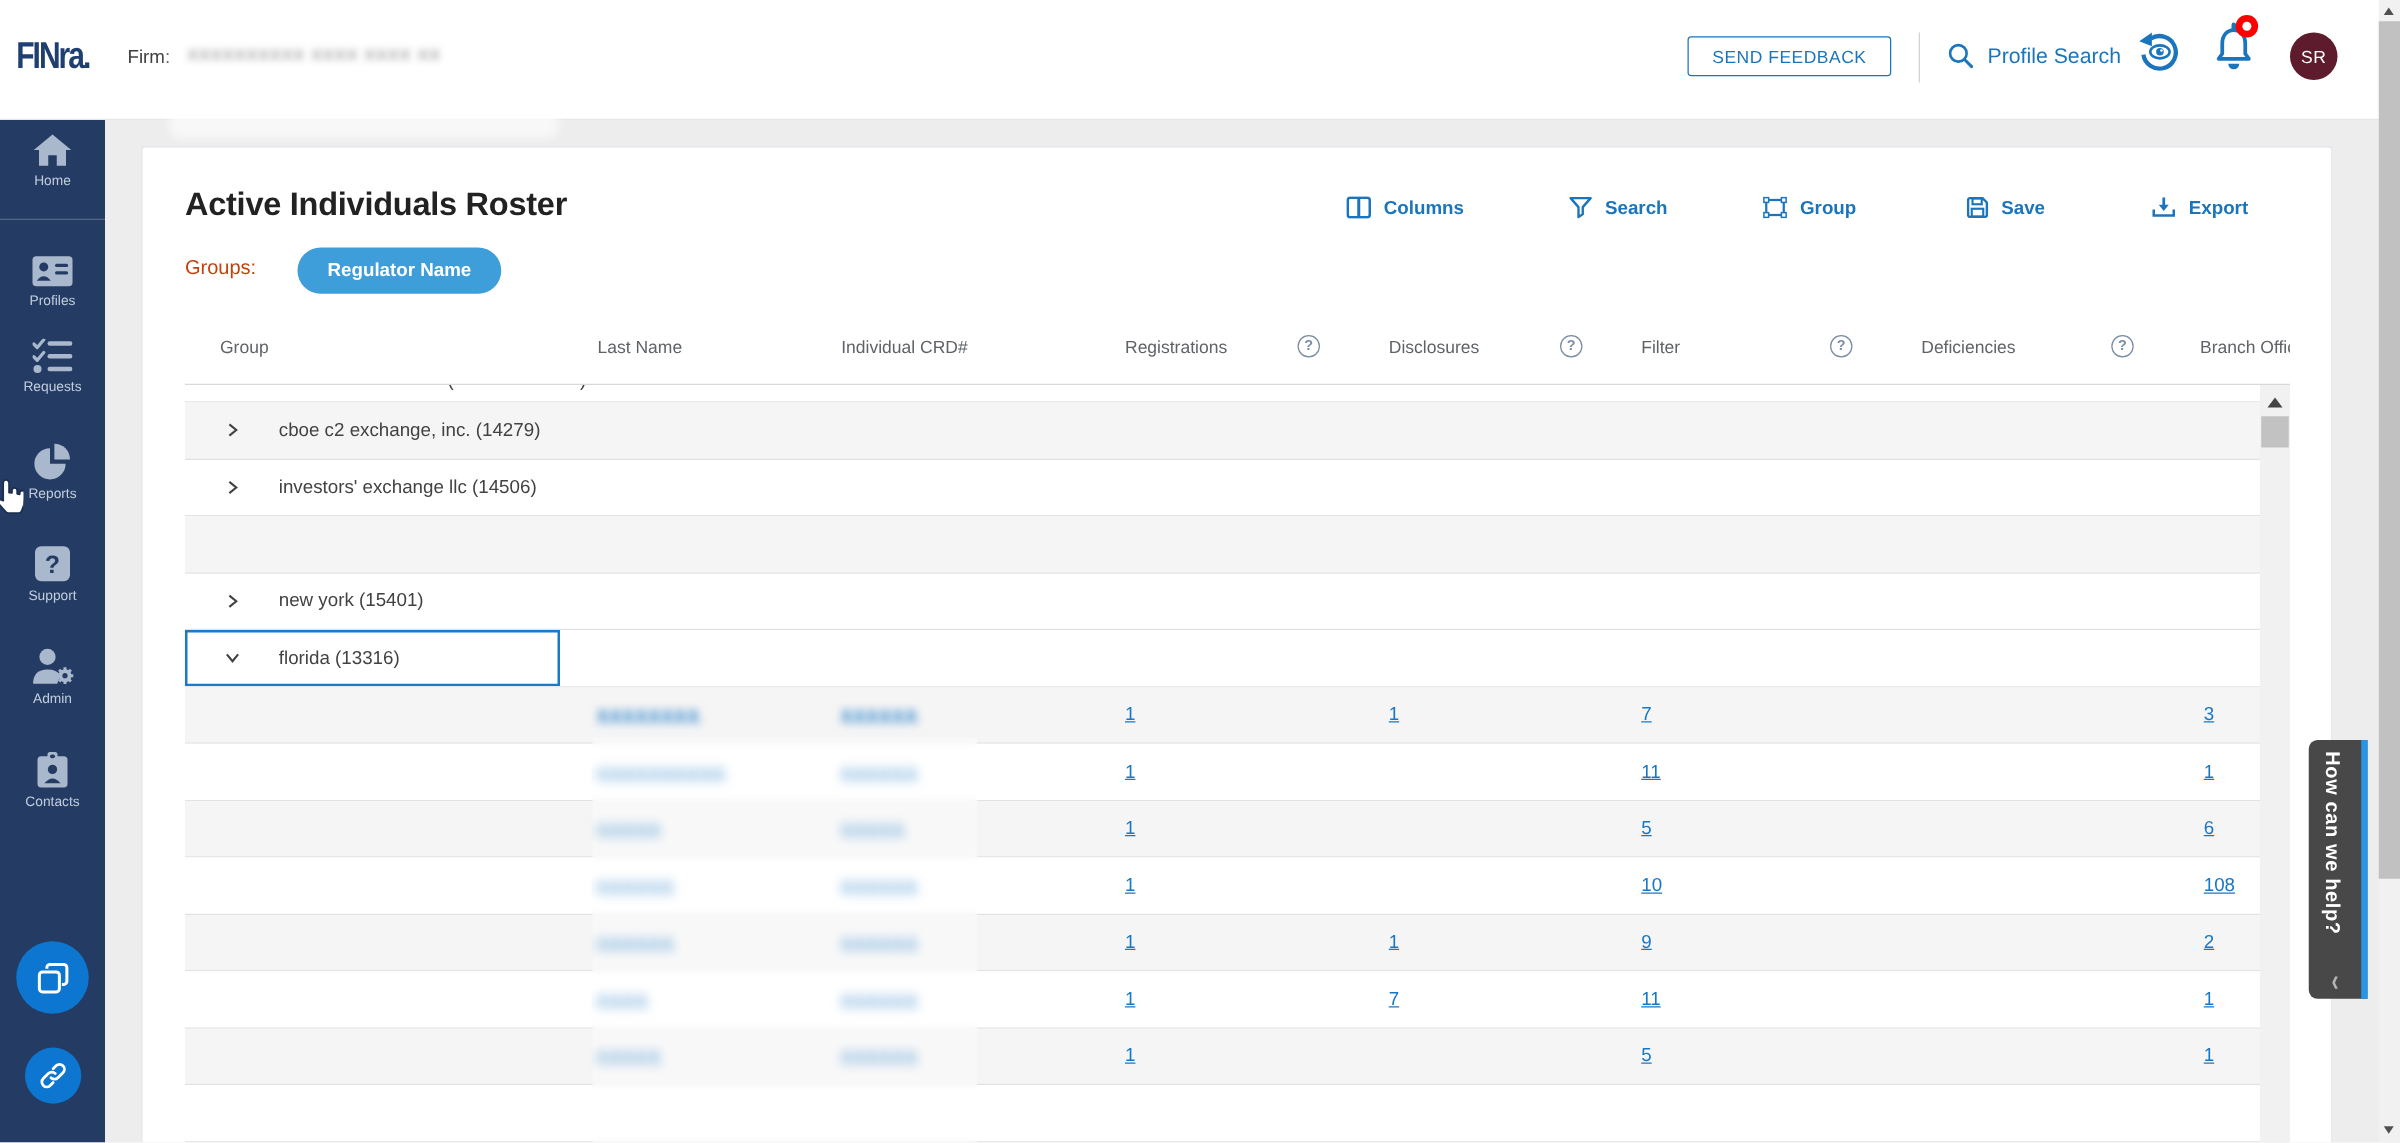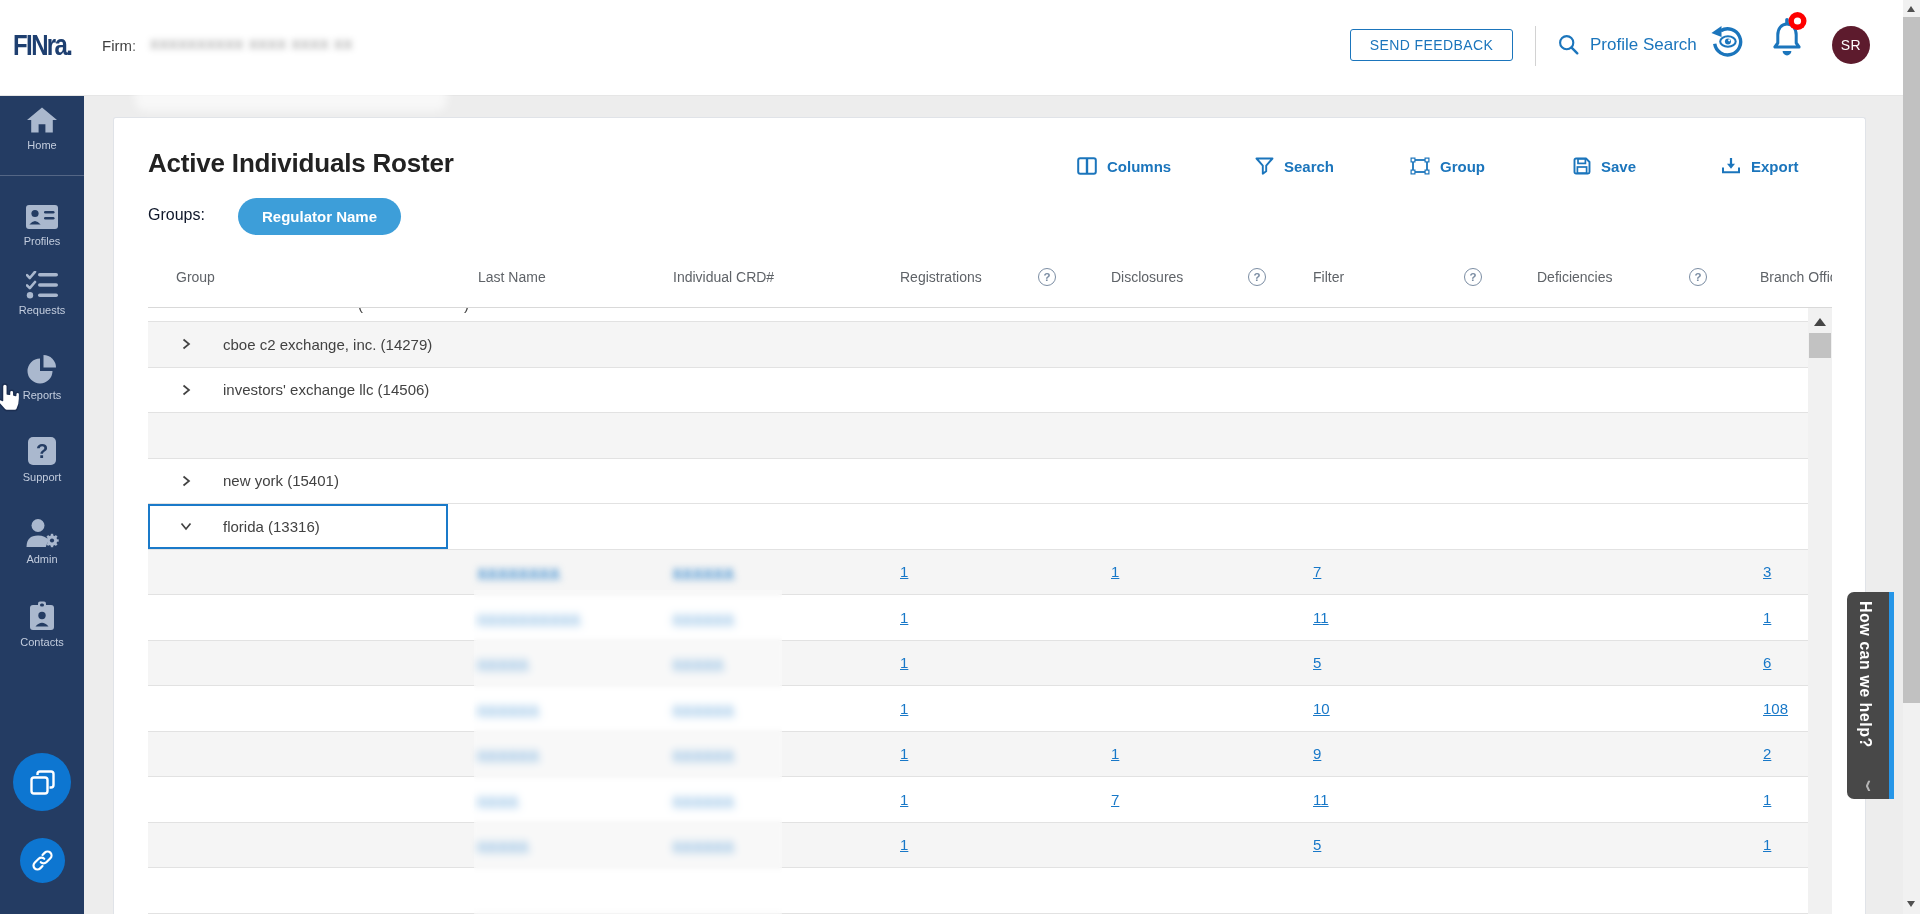--- a/index.html
+++ b/index.html
@@ -33,21 +33,21 @@
 #content{position:absolute;left:84px;top:96px;width:1819px;height:690px;background:#ededed}
 #card{position:absolute;left:29px;top:21px;width:1753px;height:797px;background:#fff;border:1px solid #e0e3e8;border-bottom:none;border-radius:3px 3px 0 0}
 #page-title{position:absolute;left:34px;top:30px;font-size:26px;font-weight:bold;color:#222;letter-spacing:-.2px}
 .tool-btn{position:absolute;top:35px;height:26px;display:flex;align-items:center;color:#1b75bc;font-size:15px;font-weight:bold;background:none;border:none;cursor:pointer;font-family:inherit}
 .tool-btn svg{margin-right:10px}
 #btn-columns{left:963px}
 #btn-filter{left:1141px}
 #btn-group{left:1296px}
 #btn-save{left:1459px}
 #btn-export{left:1607px}
-#groups-label{position:absolute;left:34px;top:88px;font-size:16px;color:#0f172a}
+#groups-label{position:absolute;left:34px;top:88px;font-size:16px;color:#c2410c}
 #group-chip{position:absolute;left:124px;top:80px;height:37px;padding:0 24px;border-radius:18.5px;background:#3d9ed9;color:#fff;font-size:15px;font-weight:bold;display:flex;align-items:center;border:none;font-family:inherit;cursor:pointer}
 
 .tgrid{display:grid;grid-template-columns:300px 195px 227px 211px 202px 224px 226px 99px;align-items:center}
 #thead{position:absolute;left:34px;top:140px;width:1684px;height:50px;border-bottom:1px solid #d9d9d9;font-size:14px;color:#5f6368;overflow:hidden}
 #thead .th{padding-left:30px;padding-bottom:12px;position:relative;height:100%;display:flex;align-items:center}
 #thead .th.first{padding-left:28px}
 .qicon{position:absolute;width:18px;height:18px;border:1.5px solid #7b8da3;border-radius:50%;color:#7b8da3;font-size:11.5px;font-weight:bold;display:flex;align-items:center;justify-content:center;right:24px;top:10px;cursor:pointer}
 #tbody{position:absolute;left:34px;top:190px;width:1684px;height:607px;overflow:hidden}
 .trow{position:relative;width:1660px;height:45.5px;border-bottom:1px solid #e2e2e2;font-size:15px;color:#424242;background:#fff}
 .trow.gray{background:#f5f5f5}

